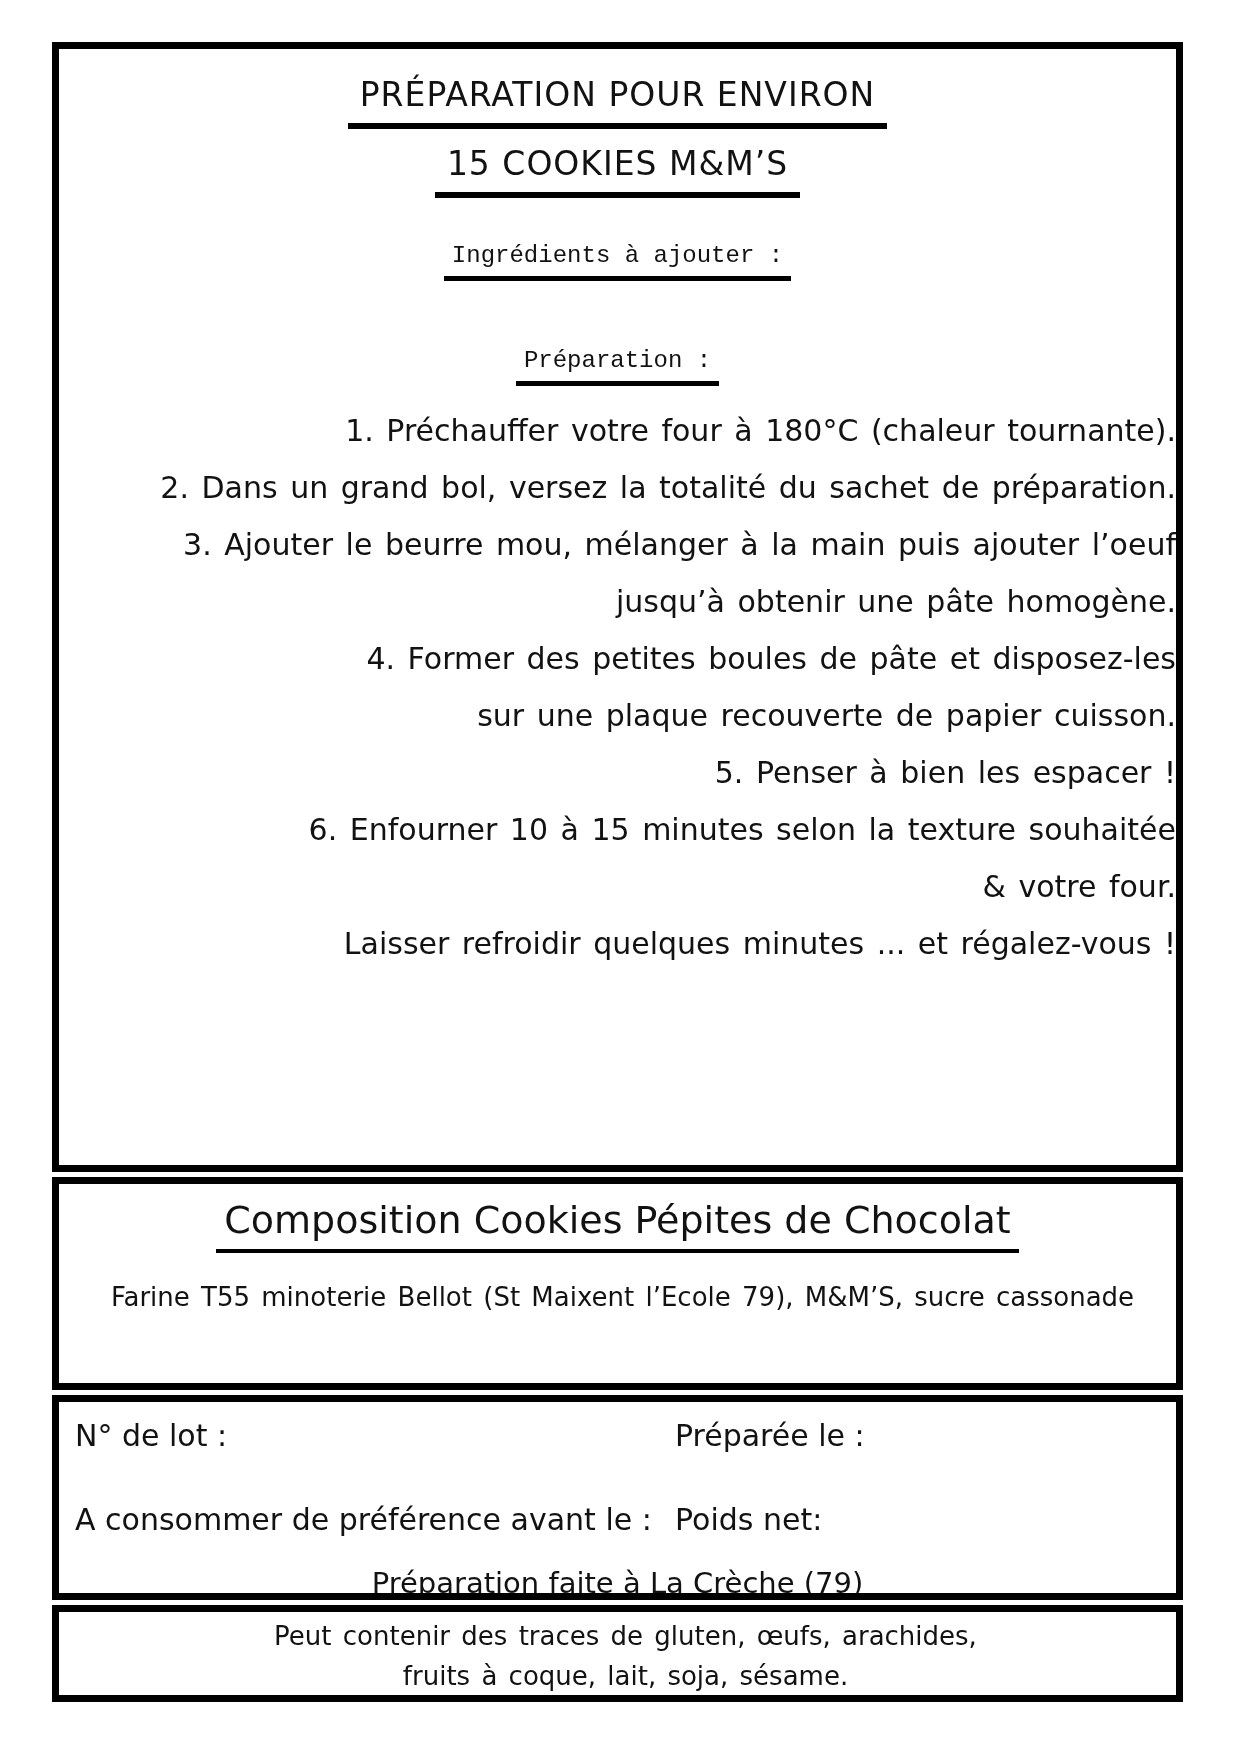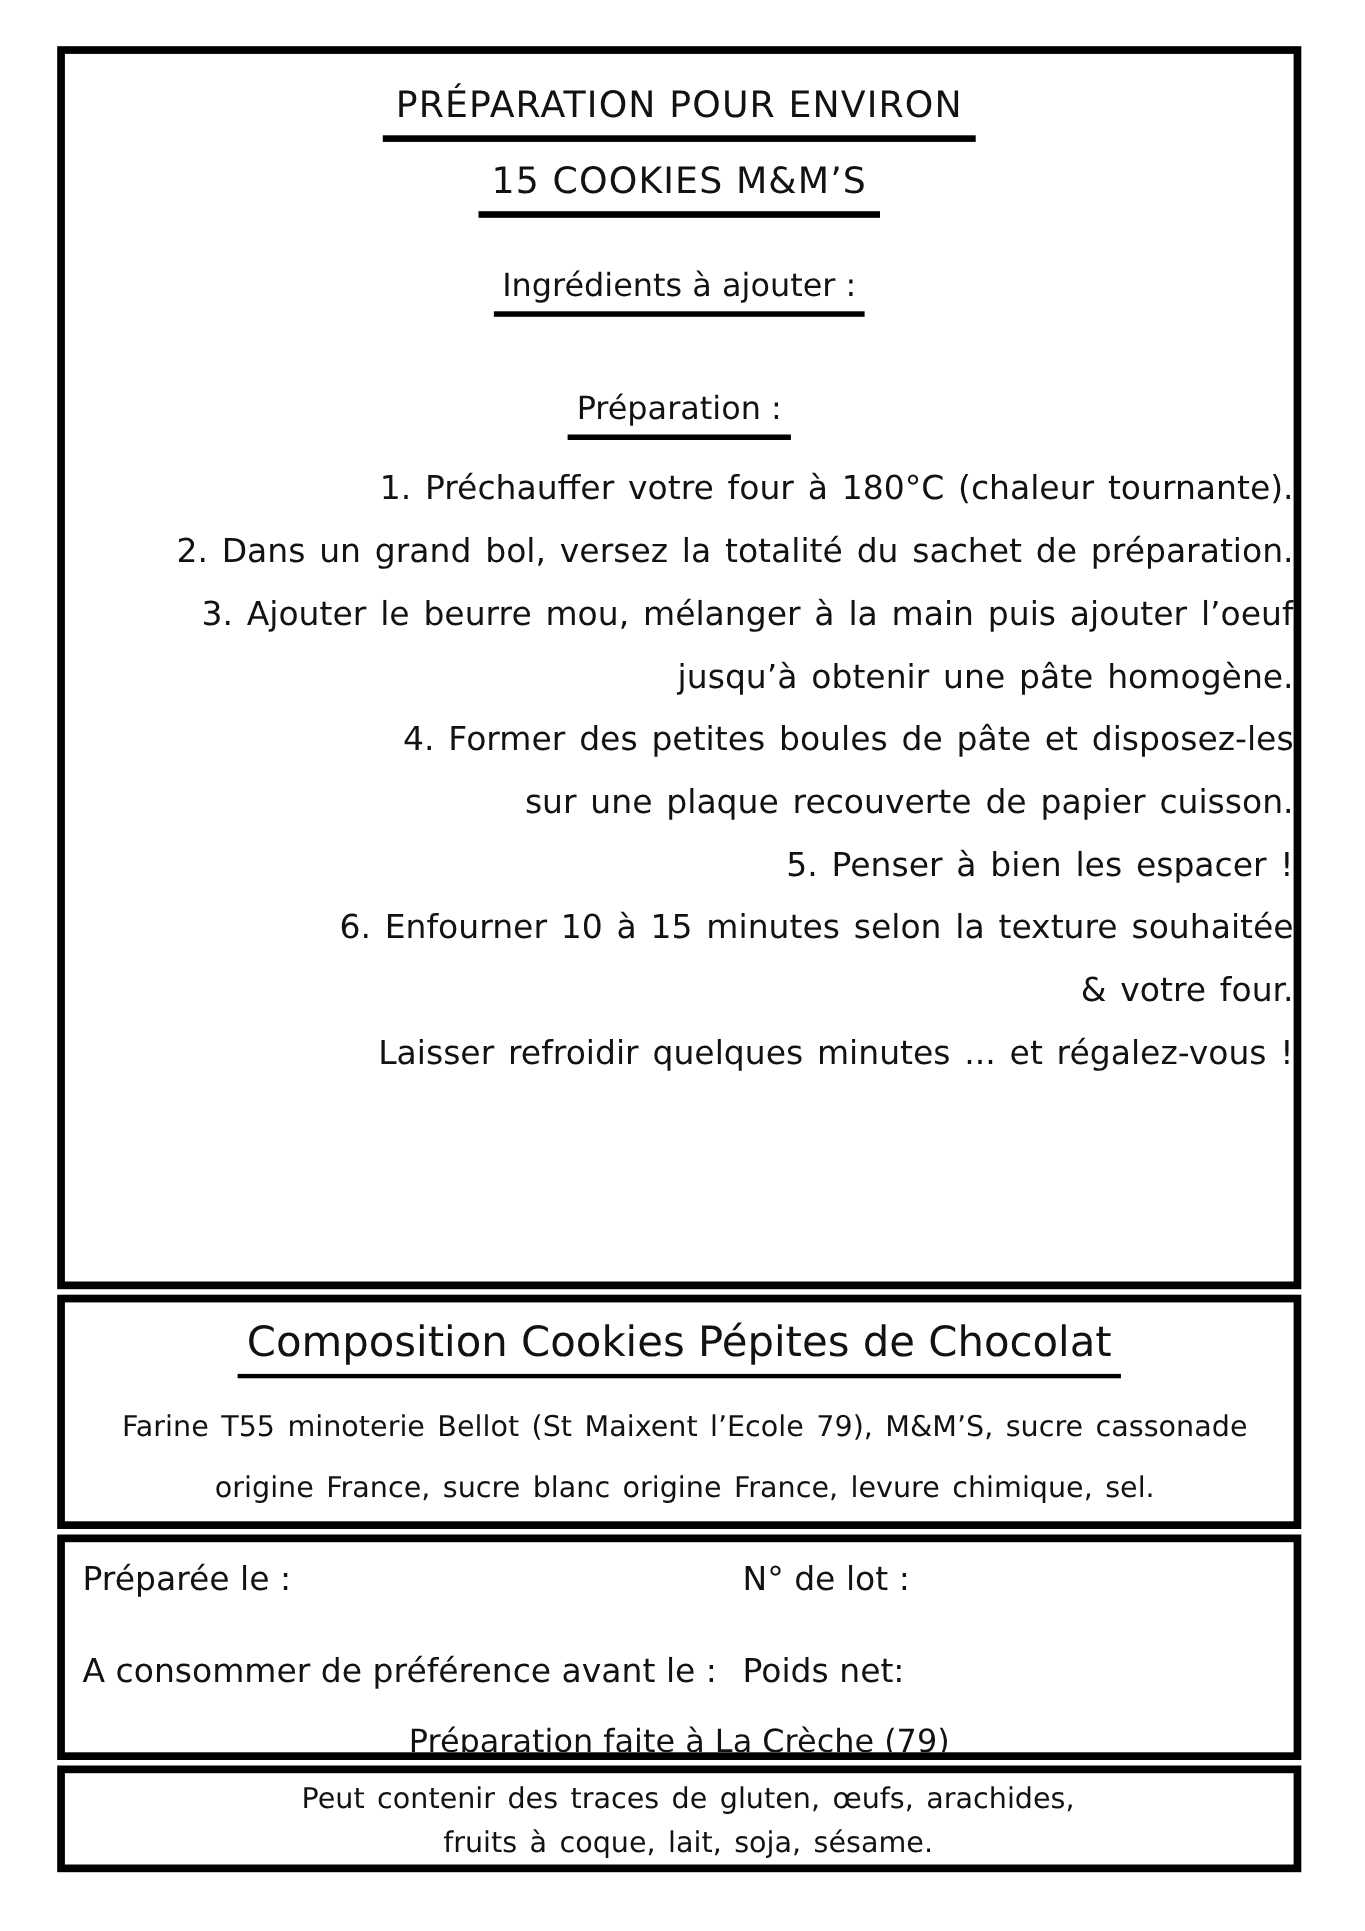--- a/index.html
+++ b/index.html
@@ -26,21 +26,21 @@
     display:inline-block;
     border-bottom:6px solid #000;
     padding:0 12px 9px 12px;
   }
   .u-med {
     display:inline-block;
     border-bottom:5px solid #000;
     padding:0 8px 7px 8px;
   }
   .title-line { font-size:33px; letter-spacing:1px; margin-bottom:15px; }
-  .heading    { font-size:29px; }
+  .heading    { font-size:24px;font-family:Liberation Mono, monospace; }
   .ing-heading { margin-top:44px; }
 
   .ingredients { margin:24px 0 0 0; padding:0 0 0 60px; list-style:none; }
   .ingredients li { font-size:34px; line-height:52px; word-spacing:4px; white-space:nowrap; }
   .bullet-dot {
     display:inline-block; width:15px; height:15px; border-radius:50%;
     background:#000; margin-right:20px; vertical-align:middle;
   }
   .qty-underlined { border-bottom:4px solid #000; padding-bottom:1px; }
   .ing-sep { display:inline-block; width:8px; }
@@ -117,28 +117,27 @@
   </section>
 
   <section class="box box-comp">
     <div class="center-row comp-heading">
       <span class="u-med">Composition Cookies Pépites de Chocolat</span>
     </div>
     <div class="comp-lines">
 
         <div class="comp-line">Farine T55 minoterie Bellot (St Maixent l’Ecole 79), M&amp;M’S, sucre cassonade</div>
 
-        <div class="comp-line">origine France, sucre blanc origine France, levure chimique, sel.</div>
       </div>
   </section>
 
   <section class="box box-trace">
     <div class="trace-row">
+      <span class="trace-label">N° de lot :</span>
       <span class="trace-label">Préparée le :</span>
-      <span class="trace-label">N° de lot :</span>
     </div>
     <div class="trace-row">
       <span class="trace-label">A consommer de préférence avant le :</span>
       <span class="trace-label">Poids net:</span>
     </div>
     <div class="made-in">Préparation faite à La Crèche (79)</div>
   </section>
 
   <section class="box box-allerg">
 

